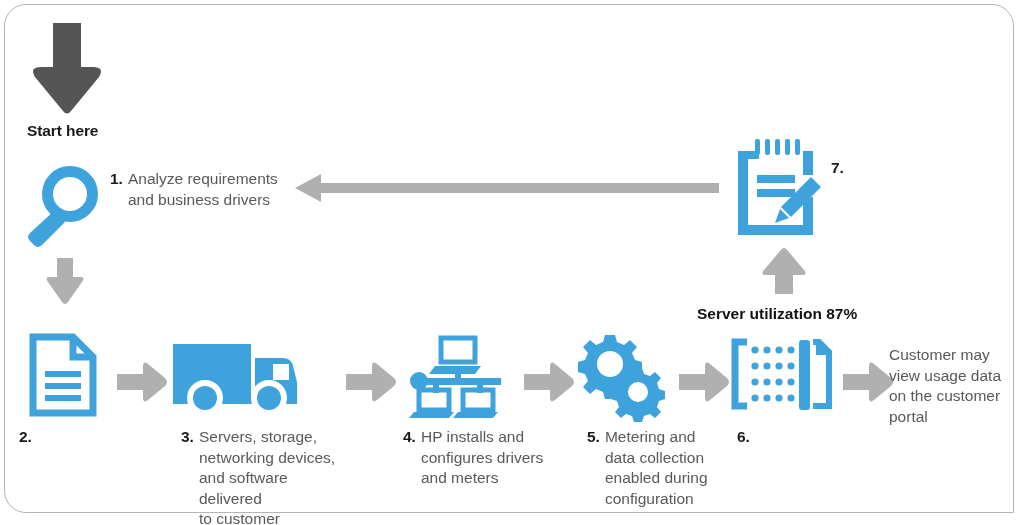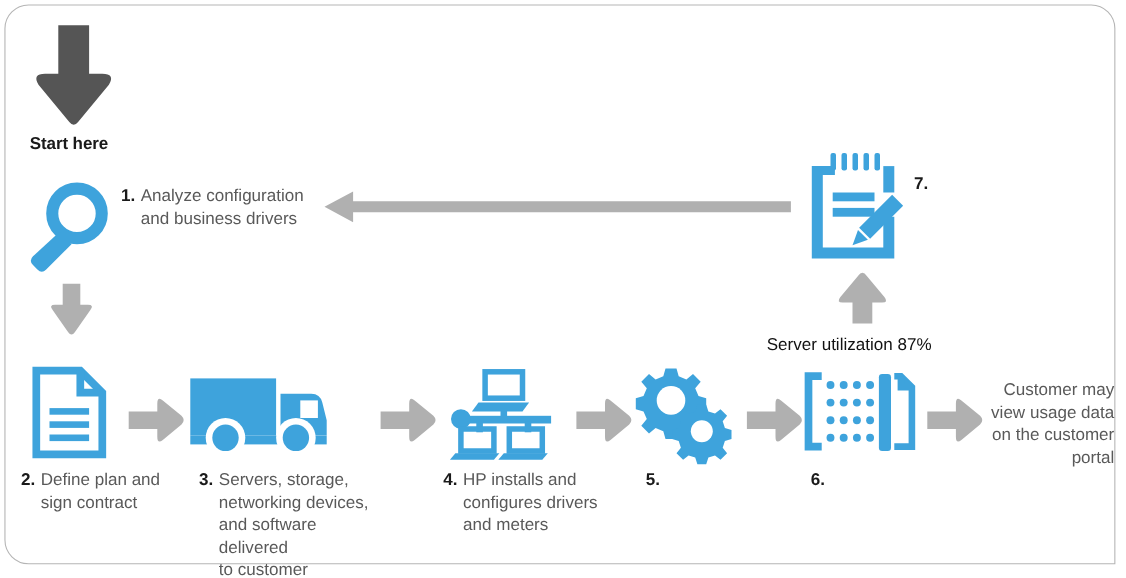--- a/index.html
+++ b/index.html
@@ -33,21 +33,21 @@
     line-height:20.5px;
   }
   .steprow{display:flex;align-items:flex-start;}
   .steprow .num{margin-right:5px;}
   .bold-label{
     color:#1a1a1a;font-weight:bold;font-size:15.5px;
     letter-spacing:-0.1px;
     text-align:right;
   }
   .util{
-    color:#111111;font-weight:normal;font-size:15.5px;
+    color:#111111;font-weight:bold;font-size:15.5px;
   }
   svg{display:block;overflow:visible;}
 </style>
 </head>
 <body>
 
 <div id="frame">
 
   <div class="abs" style="left:24px;top:18px;">
     <svg width="76" height="92" viewBox="0 0 76 92">
@@ -59,21 +59,21 @@
 
   <div class="abs" style="left:18px;top:155px;">
     <svg width="86" height="86" viewBox="0 0 86 86">
       <circle cx="47" cy="34" r="22.5" fill="none" stroke="#3ea3dc" stroke-width="11"></circle>
       <path d="M31 51 L7 73 Q3 77 7 81 L11 85 Q15 89 19 85 L42 62 Z" fill="#3ea3dc"></path>
     </svg>
   </div>
 
   <div class="abs steprow" style="left:105px;top:164px;width:185px;">
     <span class="num">1.</span>
-    <span class="txt">Analyze configuration
+    <span class="txt">Analyze requirements
 and business drivers</span>
   </div>
 
   <div class="abs" style="left:290px;top:166px;">
     <svg width="424" height="34" viewBox="0 0 424 34">
       <path d="M0 17 L26 3 V12 H424 V22 H26 V31 Z" fill="#b0b0b0"></path>
     </svg>
   </div>
 
   <div class="abs" style="left:732px;top:134px;">
@@ -123,22 +123,20 @@
       <path d="M4 2 H44 L64 22 V78 H4 Z" fill="none" stroke="#3ea3dc" stroke-width="7"></path>
       <path d="M44 2 V22 H64" fill="none" stroke="#3ea3dc" stroke-width="7"></path>
       <rect x="16" y="36" width="36" height="6" fill="#3ea3dc"></rect>
       <rect x="16" y="48" width="36" height="6" fill="#3ea3dc"></rect>
       <rect x="16" y="60" width="36" height="6" fill="#3ea3dc"></rect>
     </svg>
   </div>
 
   <div class="abs steprow" style="left:14px;top:422px;width:140px;">
     <span class="num">2.</span>
-    <span class="txt">Define plan and
-sign contract</span>
   </div>
 
   <div class="abs" style="left:112px;top:355px;">
     <svg width="50" height="44" viewBox="0 0 50 44">
       <path d="M0 14 H26 V7 Q26 0 31 4 L48 18 Q52 22 48 26 L31 40 Q26 44 26 37 V30 H0 Z" fill="#b0b0b0"></path>
     </svg>
   </div>
 
   <div class="abs" style="left:168px;top:333px;">
     <svg width="126" height="76" viewBox="0 0 126 76">
@@ -208,20 +206,24 @@
       </g>
       <g fill="#3ea3dc">
         <path d="M57 33 h8 l2 6 6 2 5 -4 6 6 -4 5 2 6 6 2 v8 l-6 2 -2 6 4 5 -6 6 -5 -4 -6 2 -2 6 h-8 l-2 -6 -6 -2 -5 4 -6 -6 4 -5 -2 -6 -6 -2 v-8 l6 -2 2 -6 -4 -5 6 -6 5 4 6 -2 Z"></path>
         <circle cx="61" cy="57" r="10" fill="#ffffff"></circle>
       </g>
     </svg>
   </div>
 
   <div class="abs steprow" style="left:582px;top:422px;width:140px;">
     <span class="num">5.</span>
+    <span class="txt">Metering and
+data collection
+enabled during
+configuration</span>
   </div>
 
   <div class="abs" style="left:674px;top:355px;">
     <svg width="50" height="44" viewBox="0 0 50 44">
       <path d="M0 14 H26 V7 Q26 0 31 4 L48 18 Q52 22 48 26 L31 40 Q26 44 26 37 V30 H0 Z" fill="#b0b0b0"></path>
     </svg>
   </div>
 
   <div class="abs" style="left:728px;top:335px;">
     <svg width="98" height="72" viewBox="0 0 98 72">
@@ -257,18 +259,18 @@
   <div class="abs steprow" style="left:732px;top:422px;width:130px;">
     <span class="num">6.</span>
   </div>
 
   <div class="abs" style="left:838px;top:355px;">
     <svg width="50" height="44" viewBox="0 0 50 44">
       <path d="M0 14 H26 V7 Q26 0 31 4 L48 18 Q52 22 48 26 L31 40 Q26 44 26 37 V30 H0 Z" fill="#b0b0b0"></path>
     </svg>
   </div>
 
-  <div class="abs txt" style="left:884px;top:340px;width:124px;text-align:right;">Customer may
+  <div class="abs txt" style="left:884px;top:340px;width:124px;">Customer may
 view usage data
 on the customer
 portal</div>
 
 </div>
 
 </body></html>

